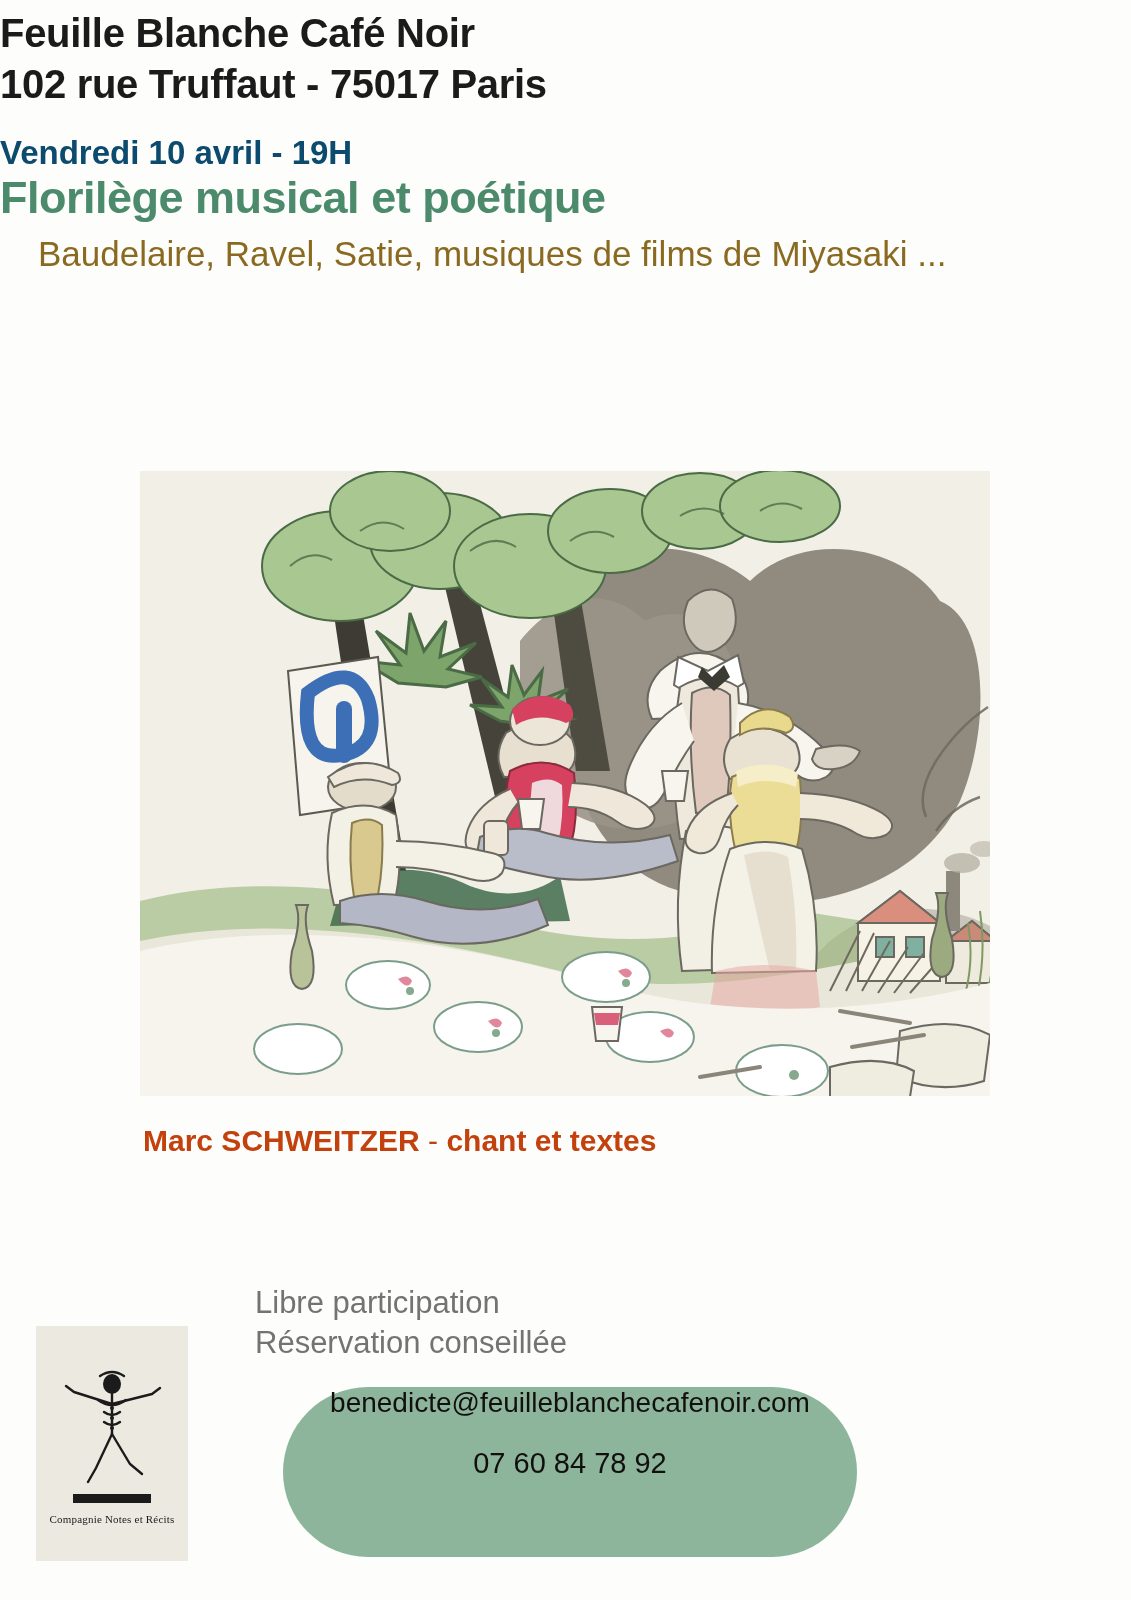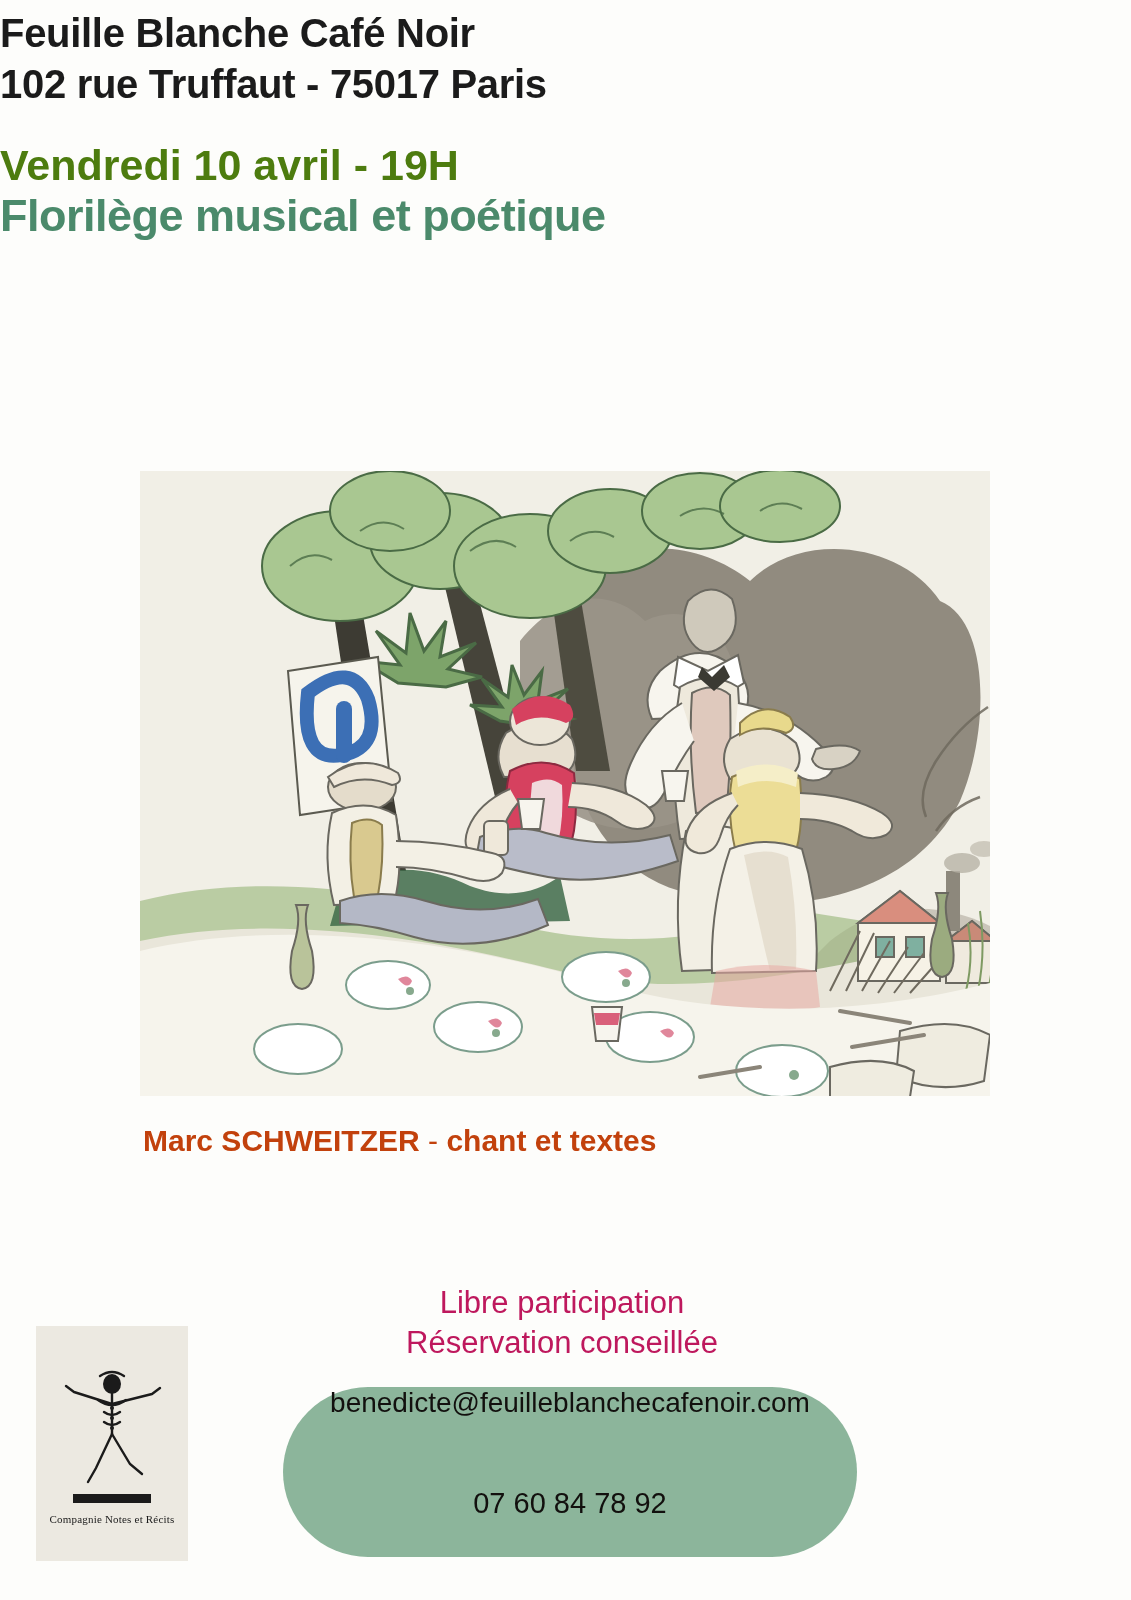--- a/index.html
+++ b/index.html
@@ -31,25 +31,25 @@
     text-align: left;
   }
   .venue {
     font-size: 40px;
     font-weight: bold;
     line-height: 1.28;
     letter-spacing: -0.3px;
     color: #1b1b1b;
   }
   .date {
-    margin-top: 31px;
-    font-size: 43px;
+    margin-top: 24px;
+    font-size: 33px;
     font-weight: bold;
     letter-spacing: 0px;
-    color: #4d7c0f;
+    color: #0c4a6e;
   }
   .title {
     font-size: 45px;
     font-weight: bold;
     color: #4b8a6b;
     letter-spacing: -0.5px;
   }
   .subtitle {
     margin-top: 8px;
     font-size: 35px;
@@ -87,27 +87,26 @@
     line-height: 1.42;
     color: #c2410c;
   }
   .performer .nm { font-weight: bold; }
   .performer .sep { font-weight: normal; }
   .performer .role { font-weight: bold; }
 
   
   .practical {
     position: absolute;
-    left: 242px;
+    left: 255px;
     top: 1283px;
     width: 640px;
-    text-align: center;
     font-size: 31px;
     line-height: 1.3;
-    color: #be185d;
+    color: #737373;
   }
 
   
   .contact-pill {
     position: absolute;
     left: 283px;
     top: 1387px;
     width: 574px;
     height: 170px;
     background: #8cb59b;
@@ -117,21 +116,20 @@
     align-items: center;
     gap: 28px;
   }
   .contact-email {
     font-size: 28px;
     color: #12100e;
   }
   .contact-phone {
     font-size: 29px;
     color: #12100e;
-    margin-top: 40px;
   }
 
   
   .logo-box {
     position: absolute;
     left: 36px;
     top: 1326px;
     width: 152px;
     height: 235px;
     background: #ece9e1;
@@ -165,20 +163,21 @@
 
 <div class="poster">
 
   <div class="header">
     <div class="venue">
       <div>Feuille Blanche Café Noir</div>
       <div>102 rue Truffaut - 75017 Paris</div>
     </div>
     <div class="date">Vendredi 10 avril - 19H</div>
     <div class="title">Florilège musical et poétique</div>
+    <div class="subtitle">Baudelaire, Ravel, Satie, musiques de films  de Miyasaki ...</div>
   </div>
 
   <div class="art-frame">
     <svg viewBox="0 0 850 625" xmlns="http://www.w3.org/2000/svg">
 
       <rect x="0" y="0" width="850" height="625" fill="#f1efe6"></rect>
 
       <path d="M430 120 C480 60 560 70 610 110 C660 60 760 70 800 130 C850 150 850 260 820 330 C770 430 640 450 540 420 C470 400 430 330 430 260 Z" fill="#8b8579" opacity="0.95"></path>
       <path d="M380 170 C420 120 470 115 505 150 C545 130 585 155 595 200 C620 250 600 330 540 350 C470 375 400 340 380 280 Z" fill="#9a9488" opacity="0.9"></path>
       <path d="M690 470 C740 430 800 430 850 455 L850 520 L640 520 Z" fill="#b9b4a6" opacity="0.7"></path>

